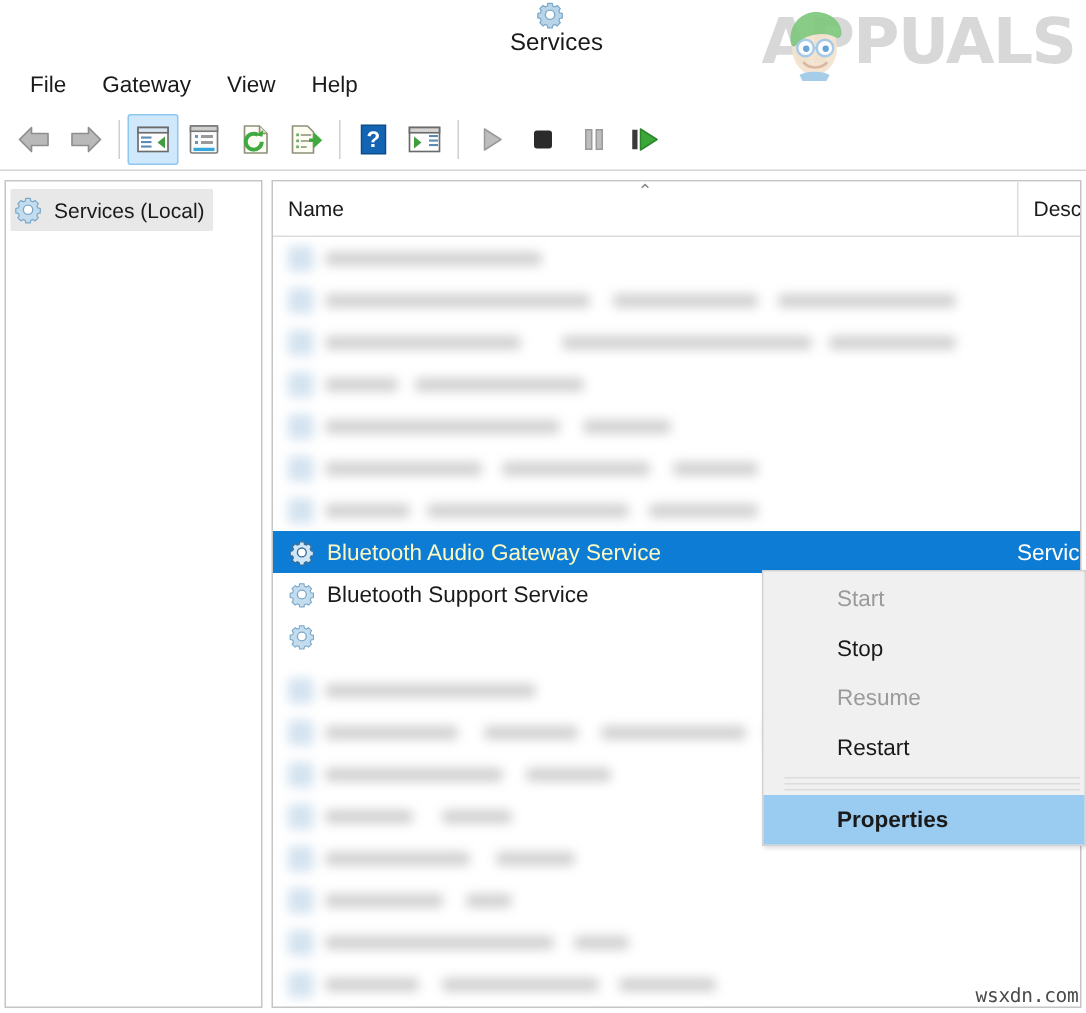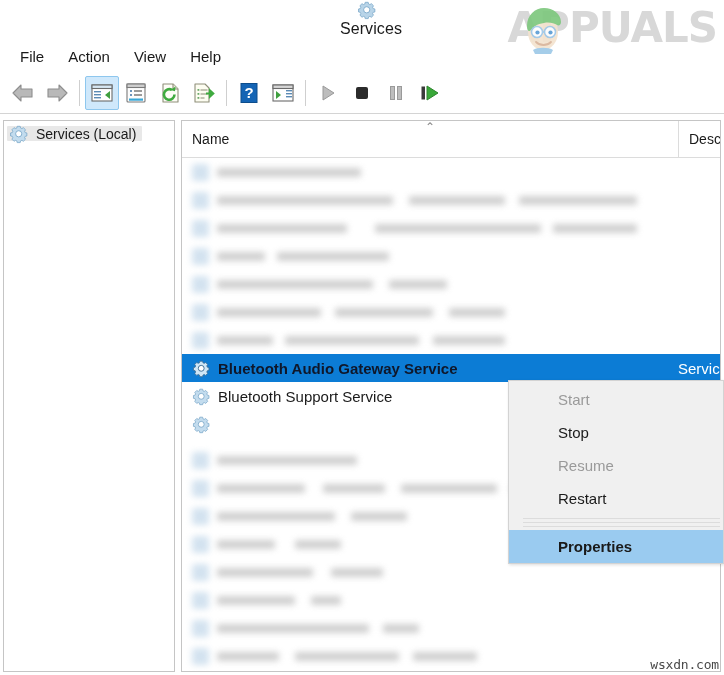--- a/index.html
+++ b/index.html
@@ -124,21 +124,21 @@
     left: 3px; top: 120px;
     width: 172px; height: 552px;
     background: #ffffff;
     border: 1px solid #c5c5c5;
     box-sizing: border-box;
     overflow: hidden;
   }
   .tree-item {
     display: flex;
     align-items: center;
-    height: 15px;
+    height: 28px;
     margin: 5px 0 0 3px;
     padding: 0 6px 0 2px;
     width: fit-content;
     background: #e8e8e8;
     border-radius: 1px;
   }
   .tree-label {
     font-size: 14px;
     margin-left: 7px;
     color: #1a1a1a;
@@ -199,21 +199,21 @@
   }
   .row-label {
     font-size: 15px;
     margin-left: 7px;
     color: #1a1a1a;
     white-space: nowrap;
   }
   .row.selected {
     background: #0c7cd5;
   }
-  .row.selected .row-label { color: #0f172a; font-weight: bold; }
+  .row.selected .row-label { color: #fef9c3; }
   .row-desc {
     position: absolute;
     left: 496px;
     font-size: 15px;
     color: #ffffff;
     white-space: nowrap;
   }
 
   
   .blur-block {
@@ -321,21 +321,21 @@
       <circle cx="80.5" cy="30.5" r="2.1" fill="#5c9ed6"></circle>
       <path d="M72.5 30h2.5" stroke="#9fc8e8" stroke-width="1.6" fill="none"></path>
       <path d="M66 40c4 4 11 4 15 0" stroke="#d8b49a" stroke-width="1.8" fill="none" stroke-linecap="round"></path>
       <path d="M63 48c4-3 16-3 20 0l-2 4h-16z" fill="#9ec9e8"></path>
     </g>
   </svg>
 </div>
 
 <div class="menubar">
   <div class="menubar-item">File</div>
-  <div class="menubar-item">Action</div>
+  <div class="menubar-item">Gateway</div>
   <div class="menubar-item">View</div>
   <div class="menubar-item">Help</div>
 </div>
 
 <div class="toolbar">
   <div class="tb-pad"></div>
 
   <div class="tb-btn">
     <svg width="26" height="22" viewBox="0 0 26 22">
       <path d="M11 3 L3 11 L11 19 L11 15 L22 15 L22 7 L11 7 Z" fill="#b9b9b9" stroke="#8e8e8e" stroke-width="1.1" stroke-linejoin="round"></path>

